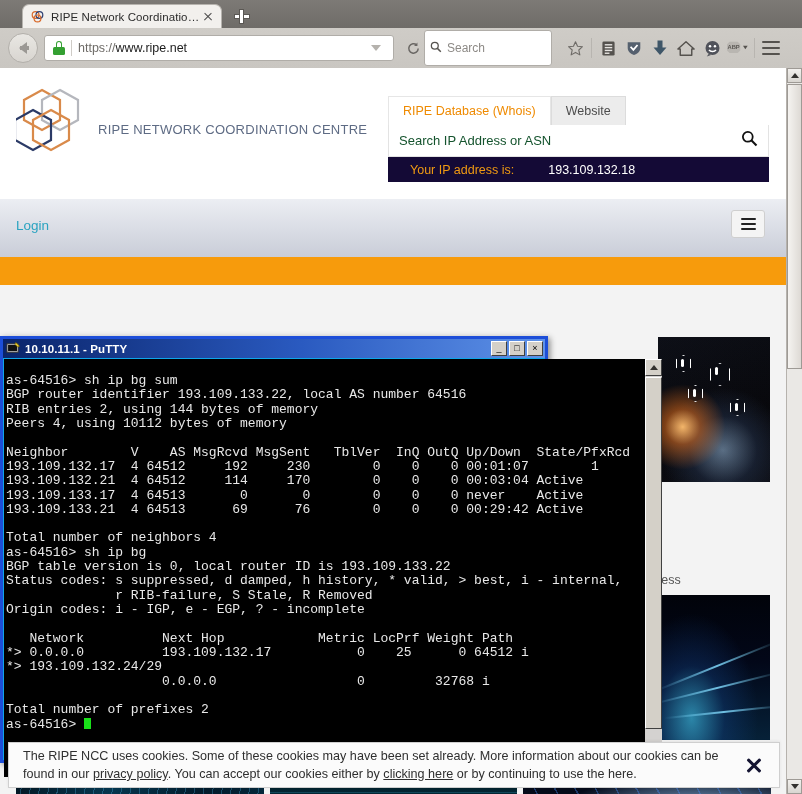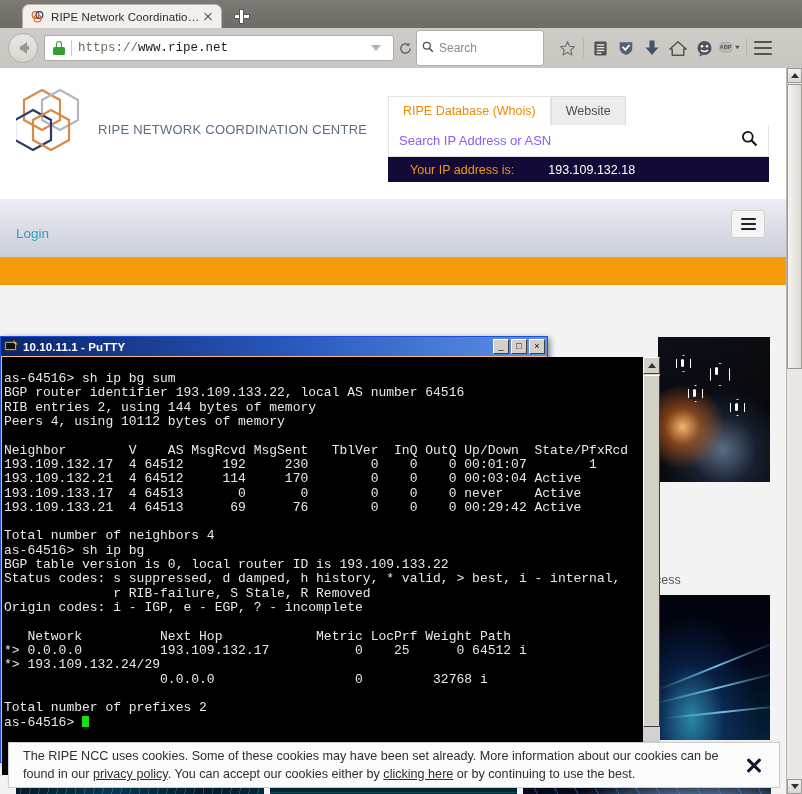--- a/index.html
+++ b/index.html
@@ -50,23 +50,22 @@
   .navbtn{
     width:28px;height:28px;border-radius:50%;flex:0 0 28px;margin-right:6px;
     display:flex;align-items:center;justify-content:center;
     background:linear-gradient(#e9e7e3,#d8d5d0);border:1px solid #b3b0ab;cursor:pointer;
   }
   .arrow-left{width:0;height:0;border-top:6px solid transparent;border-bottom:6px solid transparent;
     border-right:8px solid #9b9894;position:relative;}
   .arrow-left:after{content:"";position:absolute;left:1px;top:-2px;width:9px;height:4px;background:#9b9894;}
   .urlbar{
     flex:1 1 auto;height:26px;background:#fff;border:1px solid #b0ada8;border-radius:3px;
-    display:flex;align-items:center;padding:4px 4px;box-sizing:border-box;
+    display:flex;align-items:center;padding:4px 4px;box-sizing:border-box;margin-right:8px;
     max-width:350px;
-    font-family:Liberation Mono, monospace;
   }
   .lock{width:12px;height:14px;flex:0 0 12px;margin:0 6px 0 4px;position:relative;}
   .lock-body{position:absolute;left:0;bottom:0;width:12px;height:8px;background:#34a032;border-radius:1.5px;}
   .lock-shackle{position:absolute;left:3px;top:0;width:6px;height:7px;border:1.8px solid #34a032;
     border-bottom:none;border-radius:3px 3px 0 0;box-sizing:border-box;}
   .url-sep{width:1px;height:16px;background:#cfccc7;margin-right:6px;}
   .url-text{flex:1 1 auto;font-size:12.5px;color:#6e6b67;white-space:nowrap;overflow:hidden;}
   .url-text b{color:#1c1c1c;font-weight:400;}
   .url-drop{width:0;height:0;border-left:5px solid transparent;border-right:5px solid transparent;
     border-top:6px solid #b5b2ad;margin:0 8px;cursor:pointer;}
@@ -119,31 +118,31 @@
   .whois-tabs{display:flex;height:29px;}
   .wtab{
     height:29px;padding:0 14px;display:flex;align-items:center;font-size:12.5px;
     background:#ececec;color:#4c4c4c;border:1px solid #dcdcdc;border-bottom:none;box-sizing:border-box;cursor:pointer;
   }
   .wtab.active{background:#fff;color:#ef8a00;border-color:#e6e6e6;}
   .whois-input{
     height:32px;background:#fff;display:flex;align-items:center;padding:0 10px;box-sizing:border-box;
     border:1px solid #e3e3e3;border-top:none;
   }
-  .whois-ph{flex:1 1 auto;font-size:13px;color:#8b5cf6;}
+  .whois-ph{flex:1 1 auto;font-size:13px;color:#14532d;}
   .whois-ip{
     height:25px;background:#140a36;display:flex;align-items:center;padding-left:22px;box-sizing:border-box;gap:24px;
   }
   .whois-ip .lbl{font-size:12.5px;color:#f09a12;margin-right:10px;}
   .whois-ip .val{font-size:12.5px;color:#ffffff;}
 
   
   .loginbar{position:absolute;left:0;top:131px;width:787px;height:58px;
     background:linear-gradient(#eceef3,#c9cdd8);border-bottom:1px solid #b4b8c4;}
-  .login-link{position:absolute;left:16px;top:19px;font-size:13.5px;color:#2aa3c0;cursor:pointer;margin-top:8px;}
+  .login-link{position:absolute;left:16px;top:19px;font-size:13.5px;color:#2aa3c0;cursor:pointer;}
   .menu-btn{position:absolute;right:22px;top:11px;width:32px;height:26px;background:#f4f4f4;
     border:1px solid #cfcfcf;border-radius:3px;display:flex;align-items:center;justify-content:center;cursor:pointer;}
   .menu-btn .hamb i{background:#222;width:15px;height:2.2px;}
   .menu-btn .hamb{width:15px;height:12px;}
   .menu-btn .hamb i:nth-child(2){top:5px;}
   .menu-btn .hamb i:nth-child(3){top:10px;}
 
   
   .orange{position:absolute;left:0;top:189px;width:787px;height:28px;background:#f79b0c;}
 
@@ -173,21 +172,21 @@
   .fs2{background:linear-gradient(180deg,#021018,#03303f);}
   .fs2:after{content:"";display:block;width:100%;height:100%;
     background:repeating-linear-gradient(0deg,rgba(70,190,230,.22) 0 1px,rgba(0,0,0,0) 1px 7px);}
   .fs3{background:radial-gradient(ellipse at 70% 110%, rgba(40,120,200,.55) 0%, rgba(5,10,25,1) 55%);}
   .fs3:after{content:"";display:block;width:100%;height:100%;
     background:repeating-linear-gradient(62deg,rgba(70,140,255,.35) 0 1.4px,rgba(0,0,0,0) 1.4px 18px);}
 
   
   .putty{
     position:absolute;left:0;top:268px;width:548px;height:427px;
-    background:#fdba74;border:1px solid #1d4ed8;box-sizing:border-box;
+    background:#0ea5e9;border:3px solid #1d4ed8;box-sizing:border-box;
     box-shadow:2px 2px 6px rgba(0,0,0,.45);
   }
   .putty-title{
     height:19px;background:linear-gradient(90deg,#0a246a 0%,#2a5ac0 55%,#5e92e8 100%);
     display:flex;align-items:center;padding:0 2px 0 3px;box-sizing:border-box;
   }
   .putty-icon{width:15px;height:15px;flex:0 0 15px;margin-right:4px;position:relative;}
   .putty-name{flex:1 1 auto;color:#fff;font-size:11.5px;font-weight:bold;letter-spacing:.1px;
     font-family:"Liberation Sans", sans-serif;}
   .wbtn{
@@ -489,19 +488,19 @@
           <div class="ts-thumb"></div>
           <div class="ts-btn dn">
               <span class="tri-dn"></span>
             </div>
         </div>
       </div>
     </div>
 
     <div class="cookie">
       <div class="cookie-text">
-        <span>The RIPE NCC uses cookies. Some of these cookies may have been set already. More information about our cookies can be found in our </span><a>privacy policy</a><span>. You can accept our cookies either by </span><a>clicking here</a><span> or by continuing to use the best.</span>
+        <span>The RIPE NCC uses cookies. Some of these cookies may have been set already. More information about our cookies can be found in our </span><a>privacy policy</a><span>. You can accept our cookies either by </span><a>clicking here</a><span> or by continuing to use the here.</span>
       </div>
       <div class="cookie-x"></div>
     </div>
 
   </div>
 </div>
 
 </body></html>

